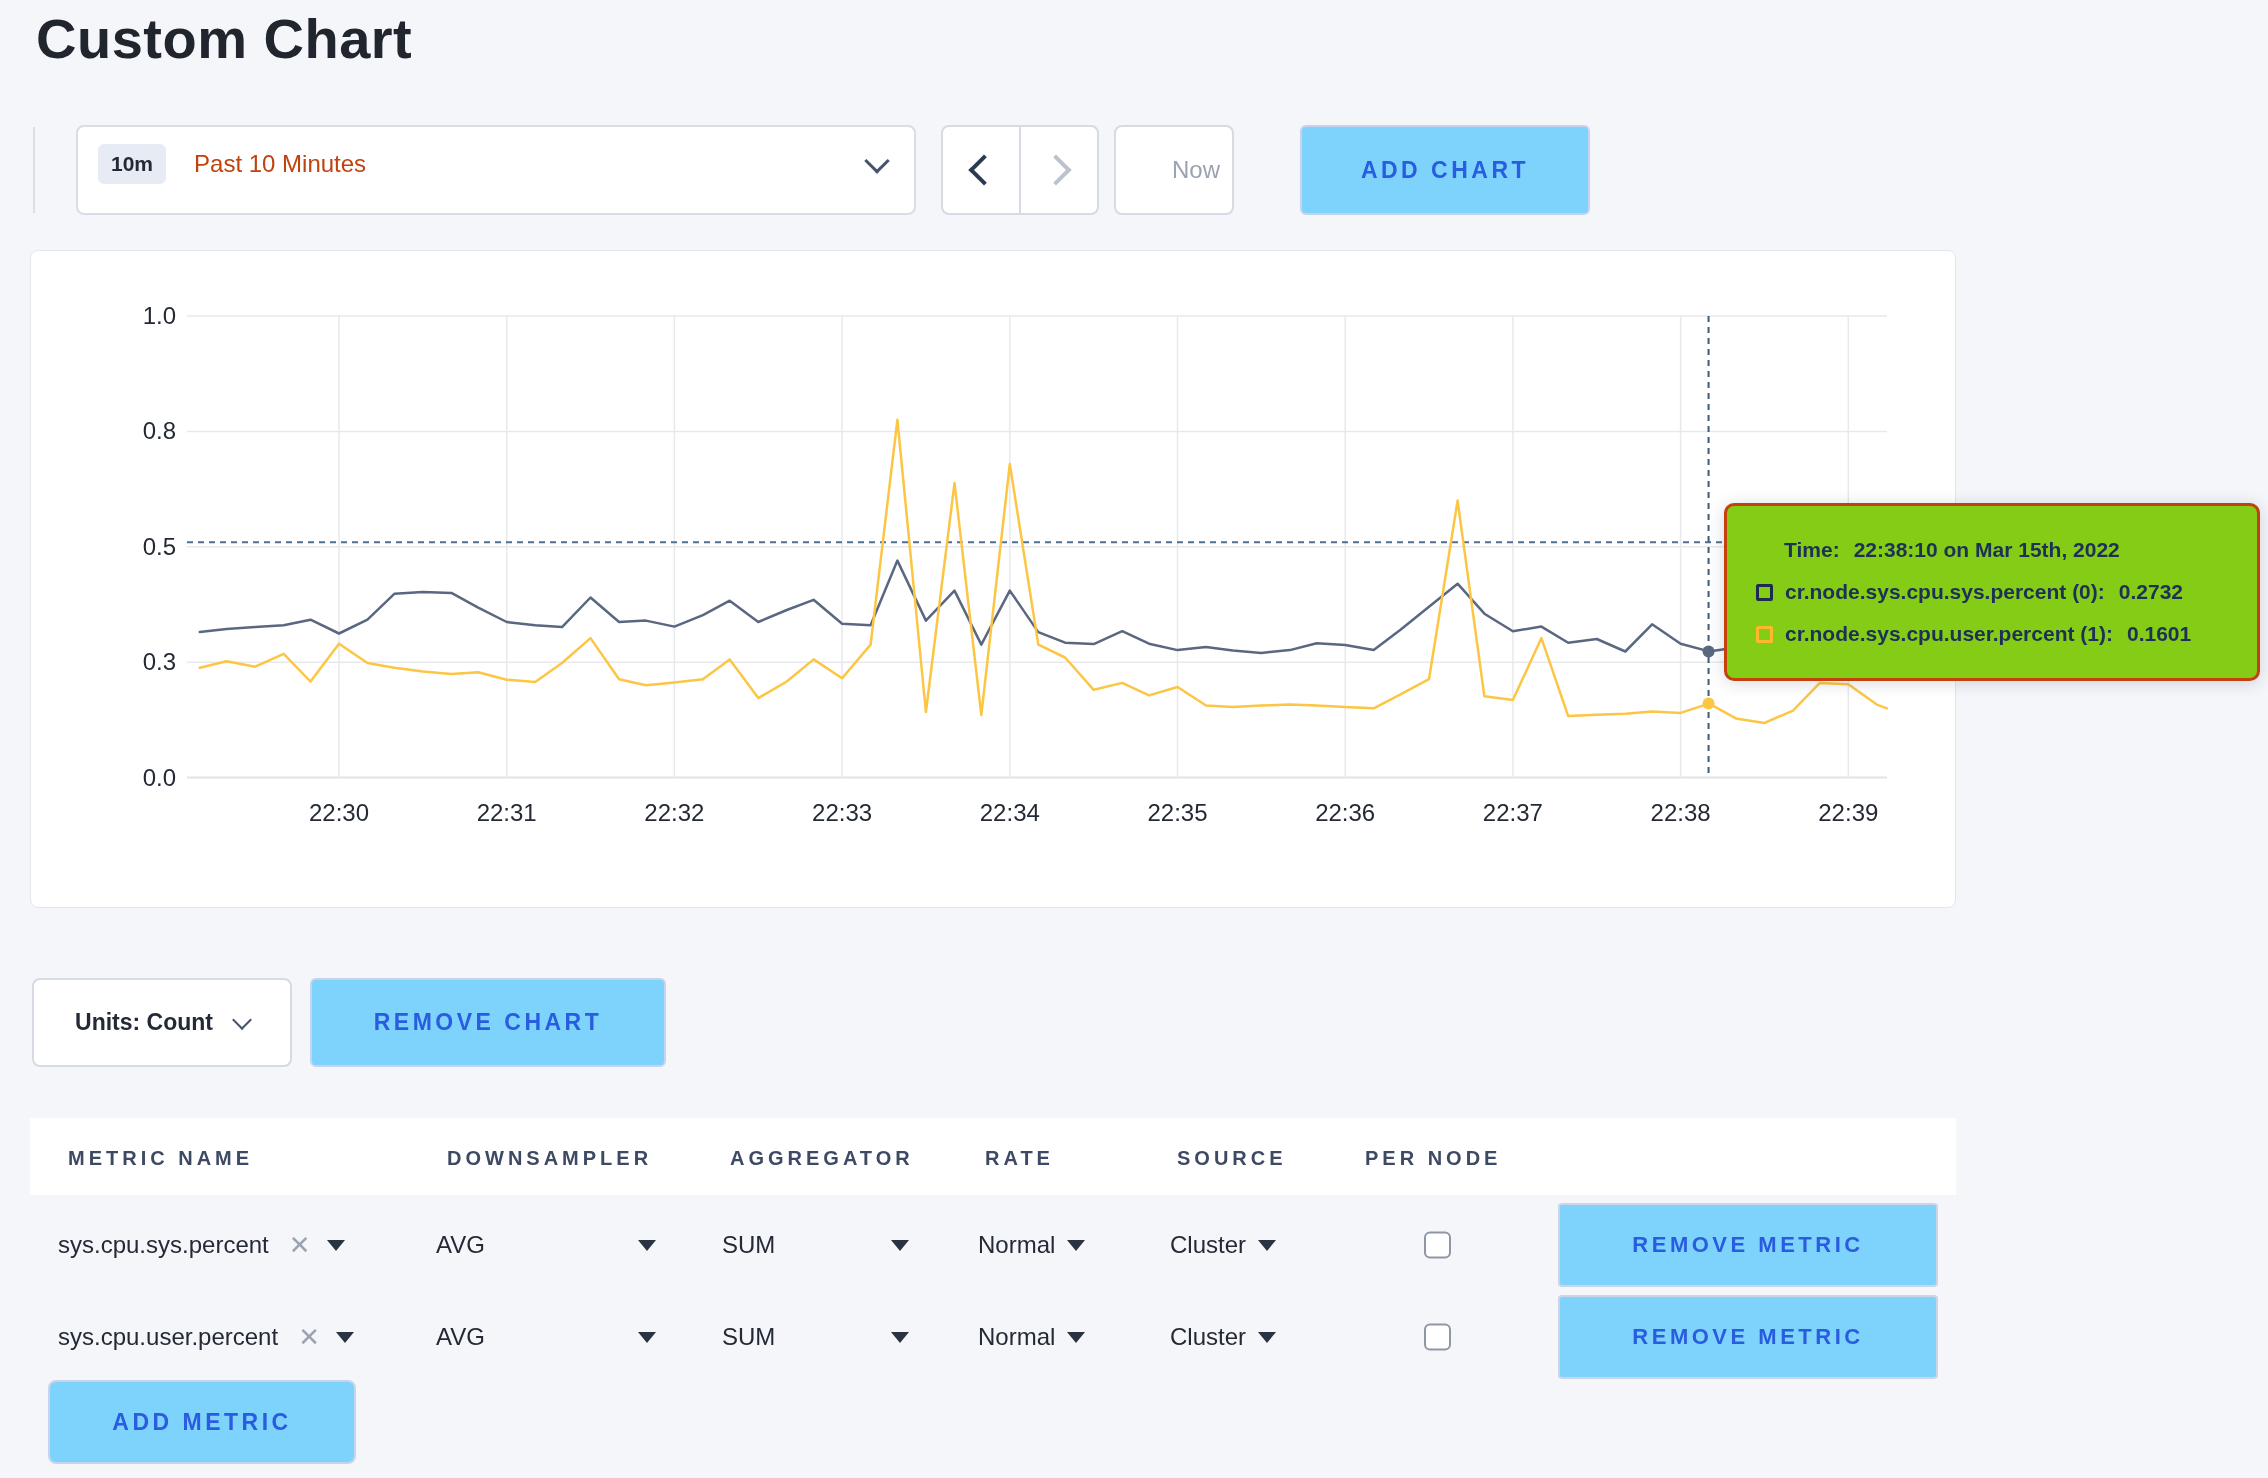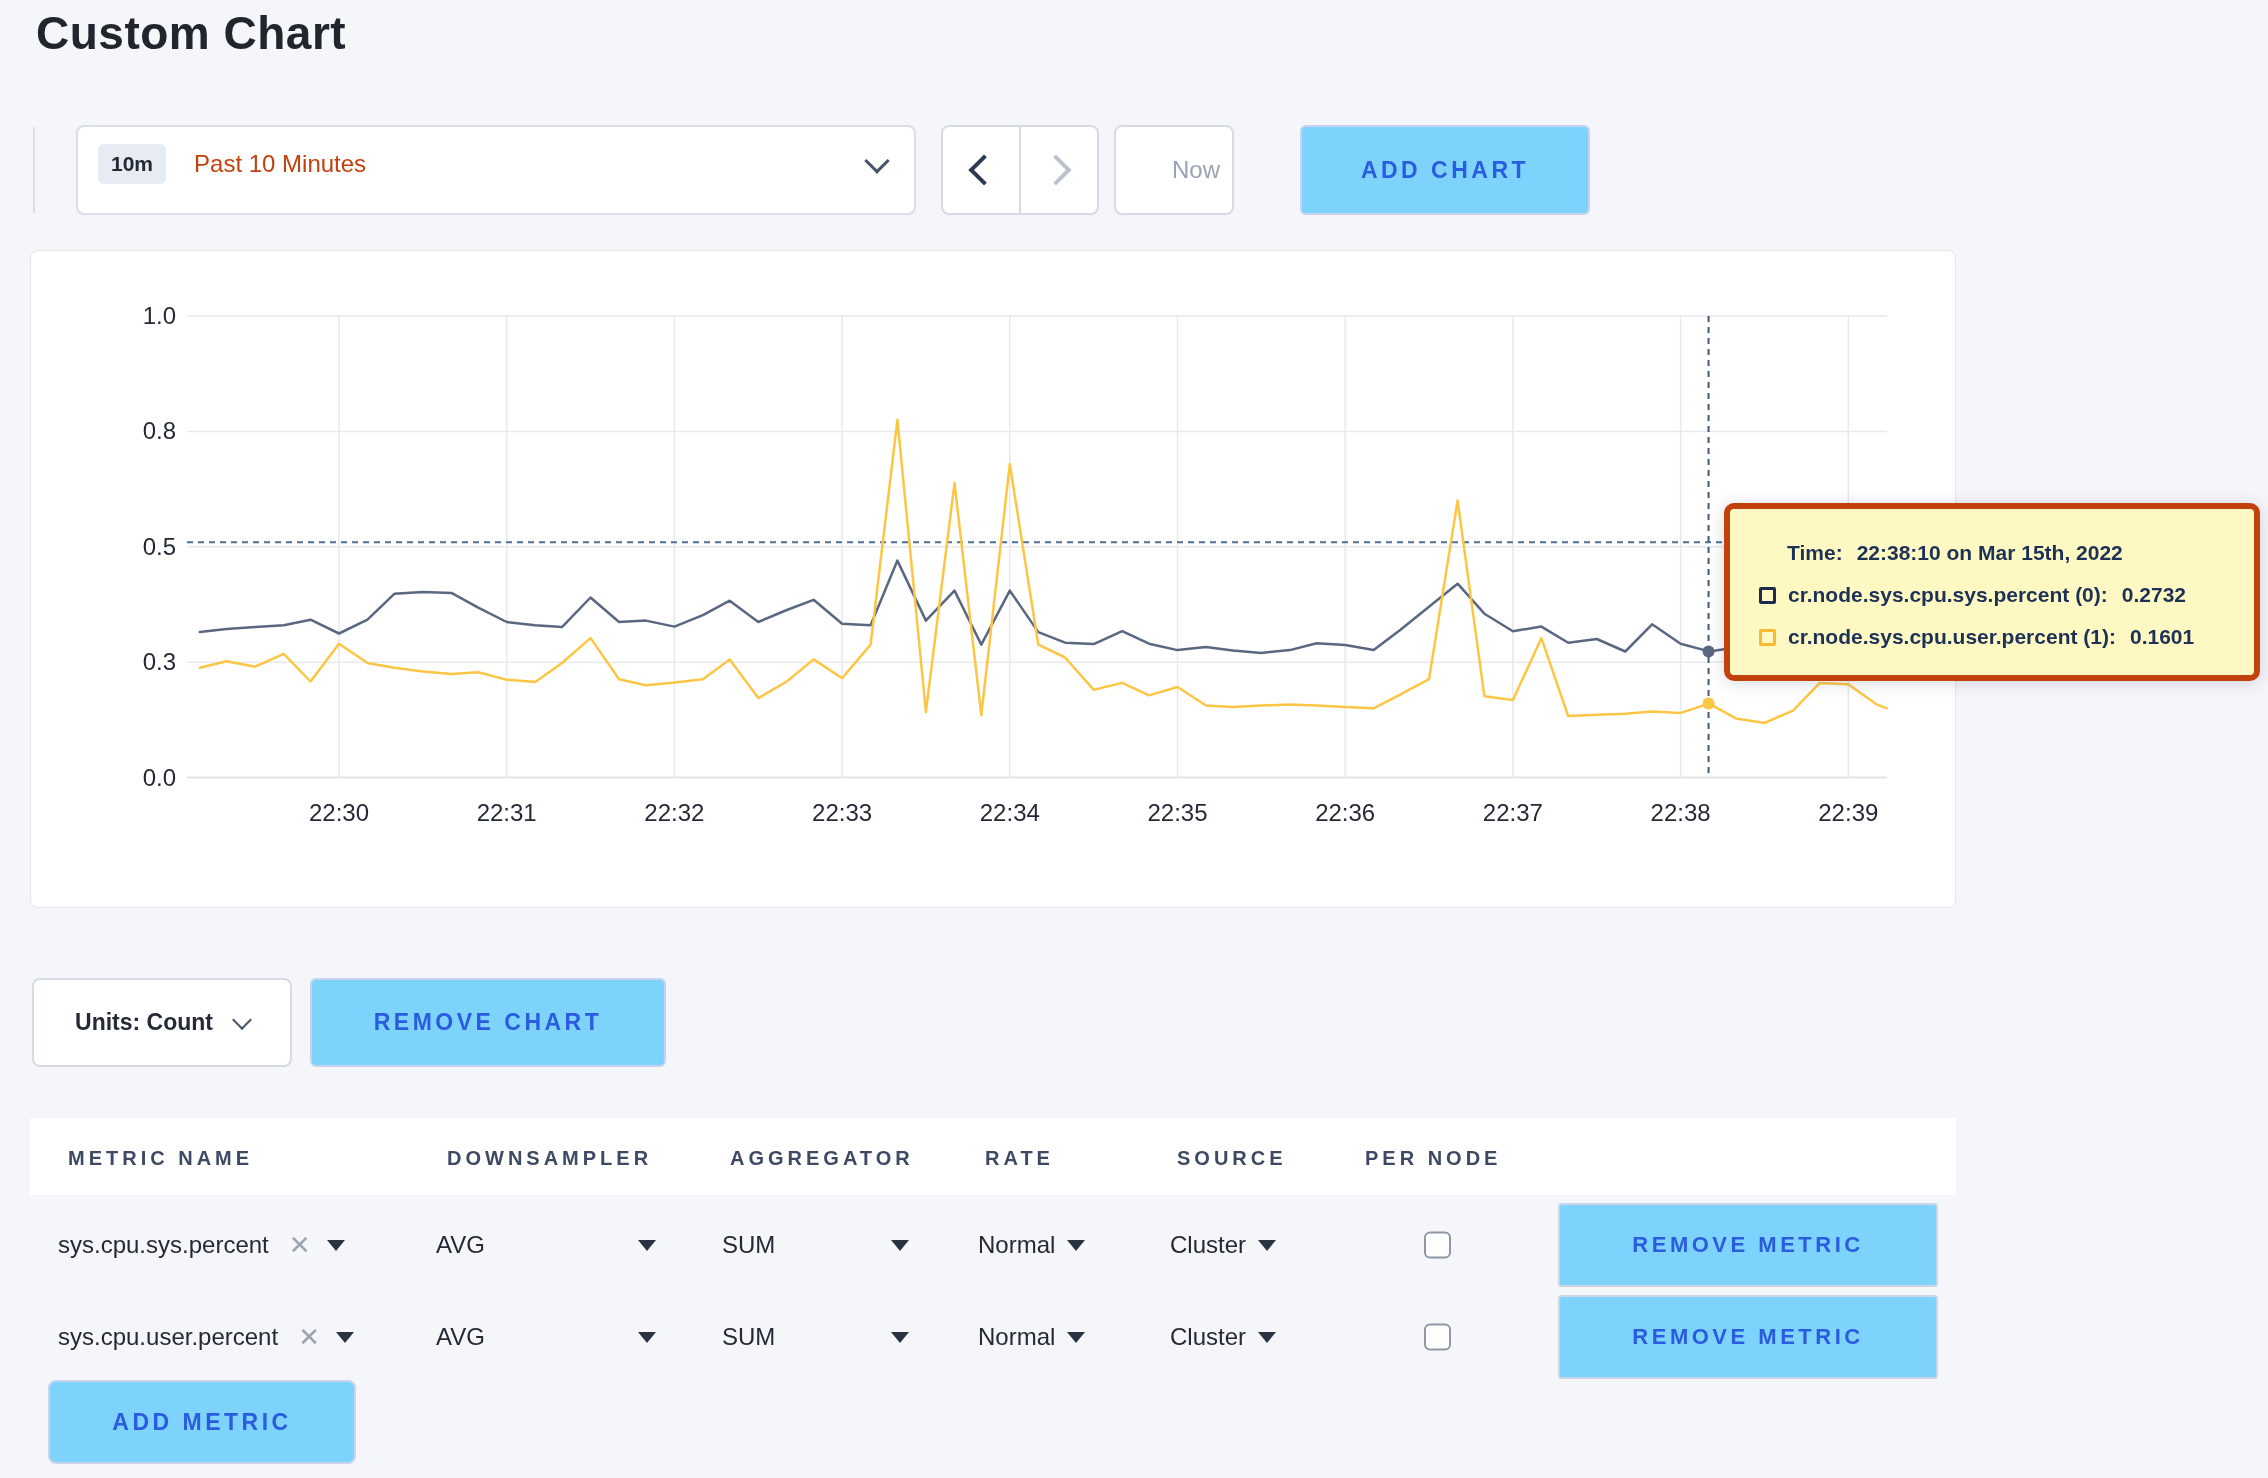--- a/index.html
+++ b/index.html
@@ -5,21 +5,21 @@
   html,body{margin:0;padding:0;}
   body{
     width:2268px;height:1478px;position:relative;overflow:hidden;
     background:#f5f6fa;
     font-family:"Liberation Sans", sans-serif;
     color:#242a35;
   }
   .abs{position:absolute;}
   
   .page-title{
-    left:36px;top:6px;font-size:46px;font-weight:700;color:#20252e;letter-spacing:.5px;text-align:right;
+    left:36px;top:6px;font-size:56px;font-weight:700;color:#20252e;letter-spacing:.5px;text-align:right;
   }
   
   .toolbar-rule{left:33px;top:127px;width:2px;height:86px;background:#dcdfe7;}
   .time-select{
     left:76px;top:125px;width:840px;height:90px;background:#fff;border:2px solid #d8dde6;border-radius:8px;
     box-sizing:border-box;display:flex;align-items:center;padding:0 28px 12px 20px;
   }
   .time-badge{
     background:#e7ebf3;border-radius:6px;padding:8px 13px;font-size:21px;font-weight:700;color:#242a35;
   }
@@ -50,21 +50,21 @@
   
   .chart-panel{
     left:30px;top:250px;width:1926px;height:658px;background:#fff;border:1.5px solid #e3e6ed;border-radius:8px;
     box-sizing:border-box;
   }
   .chart-panel svg{position:absolute;left:0;top:0;}
   .x-tick-label{position:absolute;font-size:24px;color:#242a35;transform:translateX(-50%);top:548px;}
   .y-tick-label{position:absolute;font-size:24px;color:#242a35;width:105px;left:40px;text-align:right;}
   
   .chart-tooltip{
-    left:1724px;top:503px;width:536px;height:178px;background:#fef9c3;border:6px solid #c2410c;border-radius:10px;
+    left:1724px;top:503px;width:536px;height:178px;background:#84cc16;border:3px solid #c2410c;border-radius:10px;
     box-shadow:0 2px 16px rgba(40,50,80,.18);box-sizing:border-box;
     padding:27px 0 0 29px;z-index:40;text-align:center;
   }
   .tt-row{display:flex;align-items:center;height:34px;margin-bottom:8px;font-size:21px;color:#1d3156;}
   .tt-time-row{padding-left:28px;}
   .tt-label{font-weight:700;color:#1d3156;}
   .tt-value{margin-left:14px;font-weight:700;}
   .tt-swatch{width:17px;height:17px;border-radius:2px;box-sizing:border-box;margin-right:12px;flex:none;}
   .tt-swatch.sys{border:3.5px solid #1d2c4e;}
   .tt-swatch.user{border:3.5px solid #fdb92e;}

